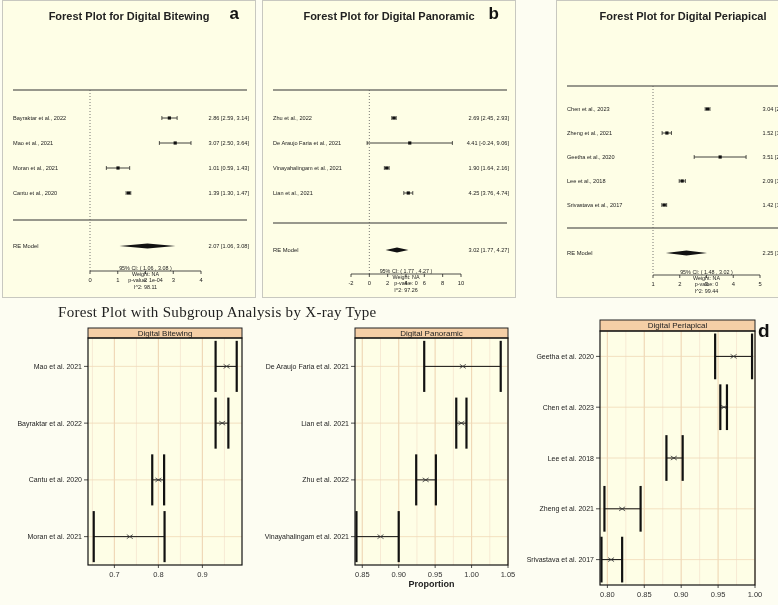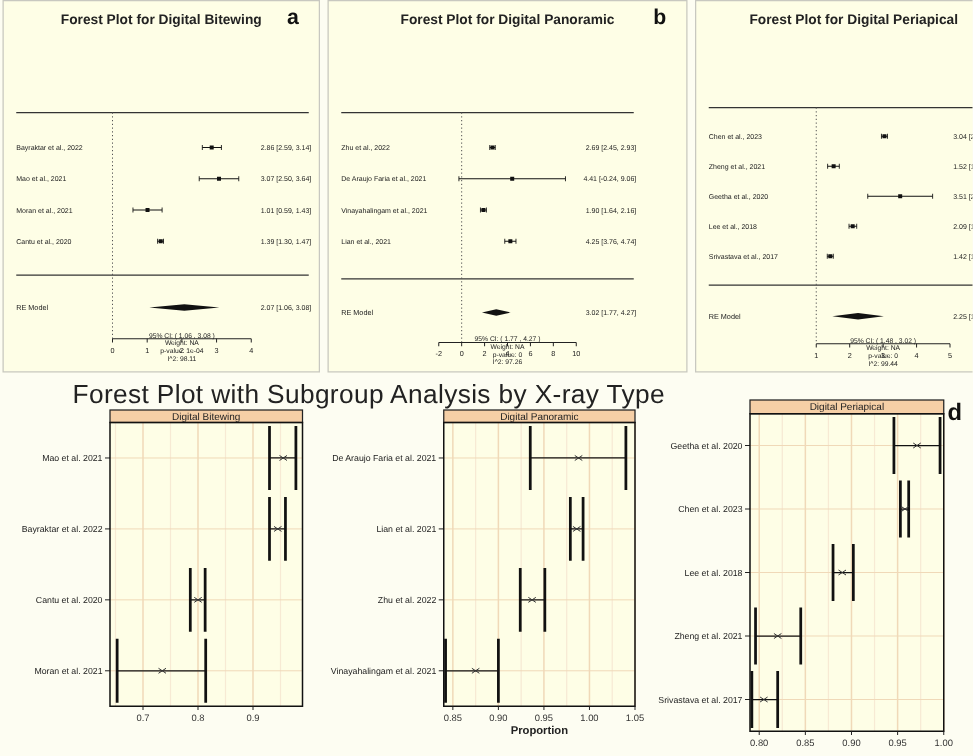--- a/index.html
+++ b/index.html
@@ -2,21 +2,21 @@
 <html><head>
 <meta charset="utf-8">
 <style>
   html,body{margin:0;padding:0;}
   body{width:778px;height:605px;background:#fdfdf2;position:relative;overflow:hidden;font-family:"Liberation Sans",sans-serif;}
   .panel{position:absolute;top:0;height:298px;background:#fefee6;border:1px solid #c8c8c0;box-sizing:border-box;}
   .panel svg{position:absolute;left:0;top:0;}
   .ptitle{position:absolute;top:9px;left:0;right:0;text-align:center;font-size:11px;font-weight:bold;color:#222;font-family:"Liberation Sans",sans-serif;}
   .pletter{position:absolute;top:3px;right:16px;font-size:17px;font-weight:bold;color:#111;font-family:"Liberation Sans",sans-serif;}
   .bottom{position:absolute;left:0;top:300px;width:778px;height:305px;background:#fdfdf2;}
-  .btitle{position:absolute;left:58px;top:4px;font-size:21px;color:#222;font-family:Liberation Sans, sans-serif;letter-spacing:0.3px;}
+  .btitle{position:absolute;left:58px;top:4px;font-size:15px;color:#222;font-family:Liberation Serif, serif;letter-spacing:0.3px;}
   .dletter{position:absolute;left:758px;top:20px;font-size:19px;font-weight:bold;color:#111;font-family:"Liberation Sans",sans-serif;}
   svg text{font-family:"Liberation Sans",sans-serif;}
 </style>
 </head>
 <body>
 
 <div class="panel" style="left:2px;width:254px;padding-left:37px;">
   <div class="ptitle">Forest Plot for Digital Bitewing</div>
   <div class="pletter">a</div>
   <svg class="forest" width="254" height="298">
@@ -69,21 +69,21 @@
       <text x="170.25" y="281" font-size="5.8" fill="#222" text-anchor="middle">3</text>
       <line x1="198" x2="198" y1="270" y2="273" stroke="#222" stroke-width="0.8"></line>
       <text x="198" y="281" font-size="5.8" fill="#222" text-anchor="middle">4</text>
       <text x="142.5" y="269" font-size="5.4" fill="#222" text-anchor="middle">95% CI: ( 1.06 , 3.08 )</text>
       <text x="142.5" y="275.2" font-size="5.4" fill="#222" text-anchor="middle">Weight: NA</text>
       <text x="142.5" y="281.4" font-size="5.4" fill="#222" text-anchor="middle">p-value: 1e-04</text>
       <text x="142.5" y="287.6" font-size="5.4" fill="#222" text-anchor="middle">I^2: 98.11</text>
     </svg>
 </div>
 
-<div class="panel" style="left:262px;width:288px;">
+<div class="panel" style="left:262px;width:254px;">
   <div class="ptitle">Forest Plot for Digital Panoramic</div>
   <div class="pletter">b</div>
   <svg class="forest" width="254" height="298">
       <line x1="10" x2="244" y1="89" y2="89" stroke="#333" stroke-width="1"></line>
       <line x1="10" x2="244" y1="222" y2="222" stroke="#333" stroke-width="1"></line>
       <line x1="106.33333333333333" x2="106.33333333333333" y1="89" y2="273" stroke="#555" stroke-width="0.8" stroke-dasharray="1,2"></line>
       <g>
         <text x="10" y="119" font-size="5.6" fill="#222">Zhu et al., 2022</text>
         <line x1="128.79166666666669" x2="133.19166666666666" y1="117" y2="117" stroke="#111" stroke-width="0.8"></line>
         <line x1="128.79166666666669" x2="128.79166666666669" y1="115" y2="119" stroke="#111" stroke-width="0.7"></line>

